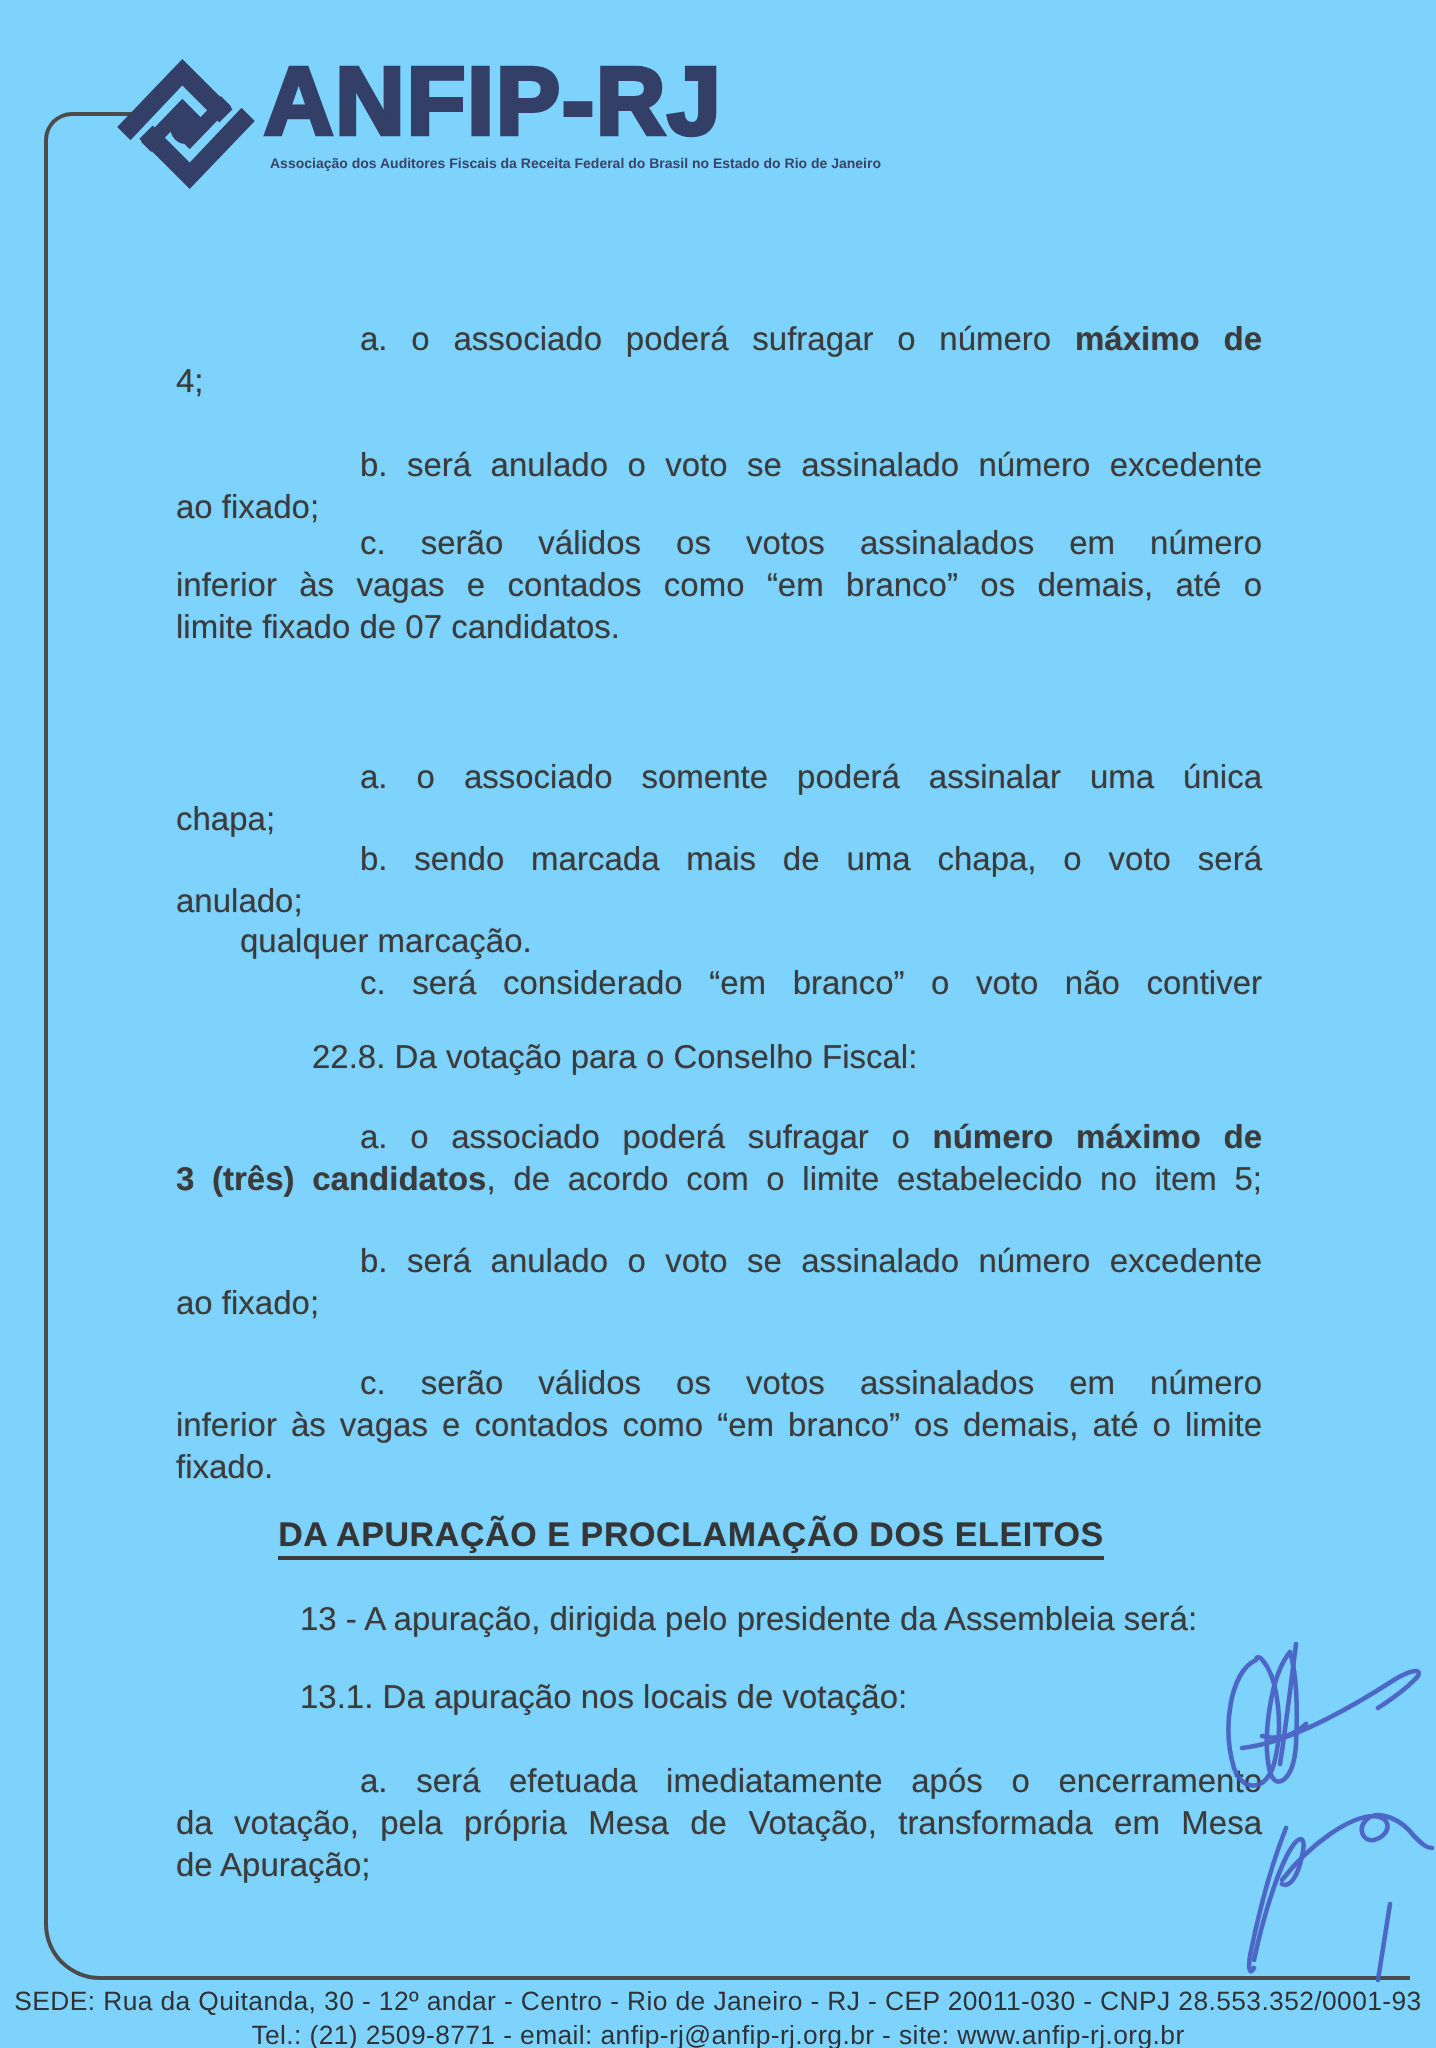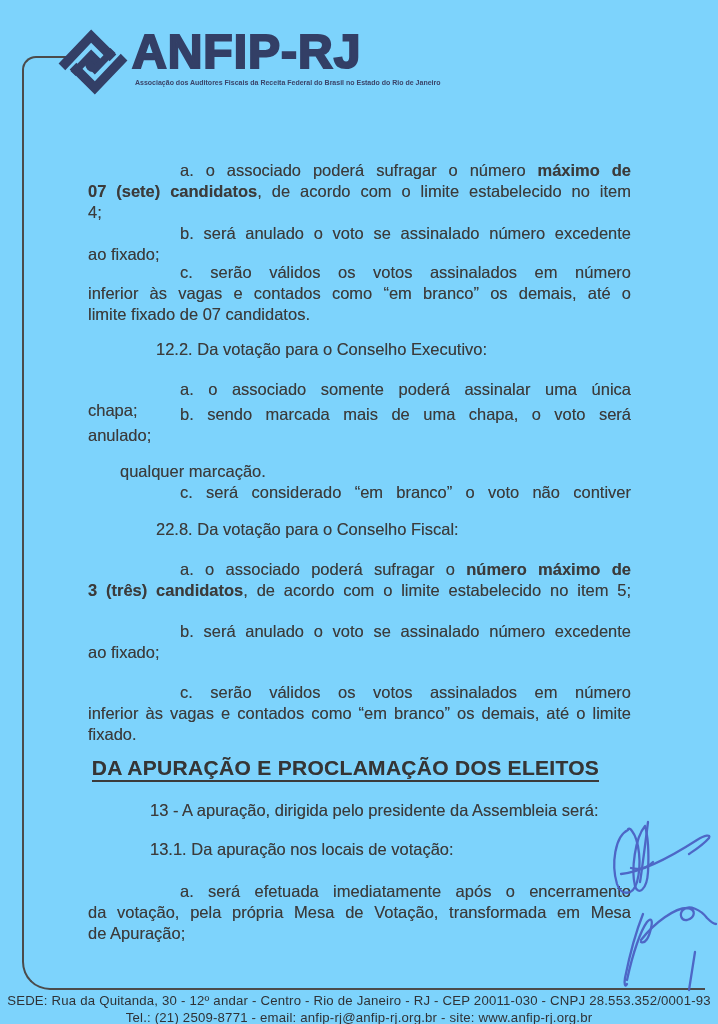--- a/index.html
+++ b/index.html
@@ -43,21 +43,21 @@
     text-shadow:0 0 .5px rgba(70,70,70,.55);
   }
   .line{white-space:normal;}
   .just{text-align:justify;text-align-last:justify;}
   .ind{padding-left:92px;}
   .ind2{padding-left:32px;}
   .hpad{padding-left:68px;}
   .hpad2{padding-left:62px;}
   .b{font-weight:bold;}
   .section-title{
-    text-align:center;font-weight:bold;font-size:21px;letter-spacing:.3px;
+    text-align:center;font-weight:bold;font-size:17px;letter-spacing:.3px;
     transform:translateX(-14px);
     color:#353535;
   }
   .section-title span{border-bottom:2px solid #3b3b3b;padding-bottom:1px;}
   
   .footer{
     position:absolute;left:0;top:993px;width:718px;
     text-align:center;font-size:13.2px;line-height:16.5px;
     color:#2f3236;letter-spacing:.2px;
   }
@@ -76,41 +76,37 @@
     <path d="M18,62 L46,33 L64,51 L57,58 L46,47 L25,69 Z" fill="#333f66"></path>
     <circle cx="48.5" cy="53" r="10.5" fill="#333f66"></circle>
     <path d="M79,38 L51,67 L33,49 L40,42 L51,53 L72,31 Z" fill="#333f66"></path>
     <path d="M95,48 L51,94 L17,60 L26,51 L51,76 L86,39 Z" fill="#333f66"></path>
   </svg>
   <div class="brand">ANFIP-RJ</div>
   <div class="tagline">Associação dos Auditores Fiscais da Receita Federal do Brasil no Estado do Rio de Janeiro</div>
 
   <div class="content-block" style="top:160px">
     <div class="line just ind"><span>a.  o associado poderá sufragar o número </span><span class="b">máximo de</span></div>
-    <div class="line just"><span class="b">07 (sete) candidatos</span><span>, de acordo com o limite estabelecido no item</span></div>
     <div class="line"><span>4;</span></div>
   </div>
   <div class="content-block" style="top:223px">
     <div class="line just ind"><span>b.  será anulado o voto se assinalado número excedente</span></div>
     <div class="line"><span>ao fixado;</span></div>
   </div>
   <div class="content-block" style="top:262px">
     <div class="line just ind"><span>c.  serão válidos os votos assinalados em número</span></div>
     <div class="line just"><span>inferior às vagas e contados como “em branco” os demais,  até o</span></div>
     <div class="line"><span>limite fixado de 07 candidatos.</span></div>
   </div>
 
-  <div class="content-block hpad" style="top:339px">
-    <span>12.2. Da votação para o Conselho Executivo:</span>
-  </div>
   <div class="content-block" style="top:379px">
     <div class="line just ind"><span>a.  o associado somente poderá assinalar uma única</span></div>
     <div class="line"><span>chapa;</span></div>
   </div>
-  <div class="content-block" style="top:404px">
+  <div class="content-block" style="top:420px">
     <div class="line just ind"><span>b.  sendo marcada mais de uma chapa, o voto será</span></div>
     <div class="line"><span>anulado;</span></div>
   </div>
   <div class="content-block" style="top:461px">
     <div class="line ind2"><span>qualquer marcação.</span></div>
     <div class="line just ind"><span>c. será considerado “em branco” o voto não contiver</span></div>
   </div>
 
   <div class="content-block hpad" style="top:519px">
     <span>22.8.  Da votação para o Conselho Fiscal:</span>

